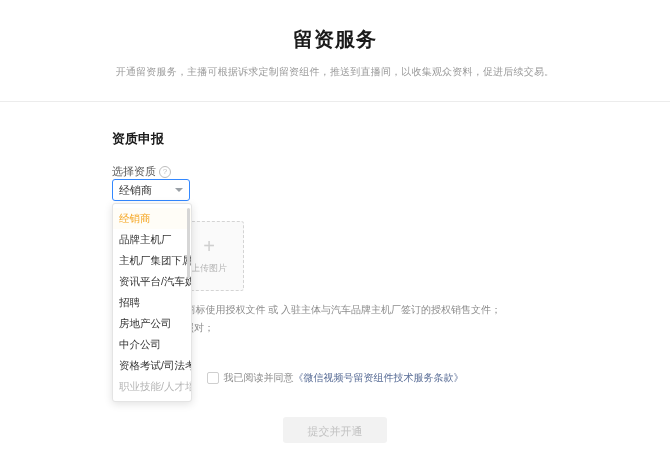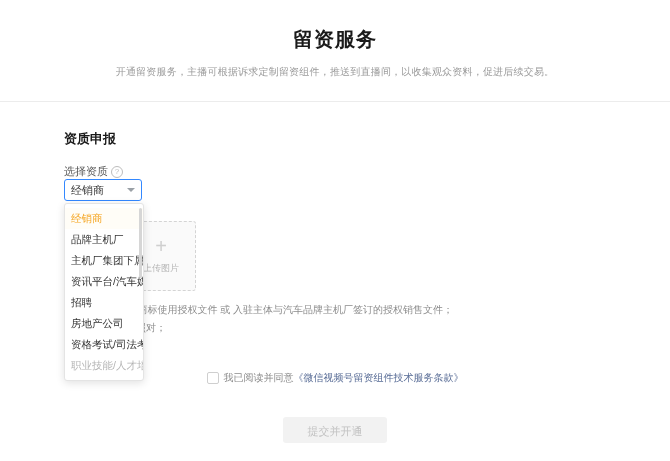--- a/index.html
+++ b/index.html
@@ -35,21 +35,21 @@
     letter-spacing: 1px;
     margin-bottom: 12px;
   }
   .header-sub {
     font-size: 10px;
     color: #9a9a9a;
     letter-spacing: 0.2px;
   }
   
   .content {
-    padding: 28px 0 0 64px;
+    padding: 28px 0 0 112px;
     position: relative;
   }
   .section-title {
     font-size: 13px;
     color: #1a1a1a;
     font-weight: bold;
     margin-bottom: 12px;
   }
   .section-desc {
     font-size: 10px;
@@ -257,20 +257,21 @@
           <span class="select-value">经销商</span>
           <span class="caret"></span>
         </div>
         <div class="dropdown">
           <div class="dropdown-item selected">经销商</div>
           <div class="dropdown-item">品牌主机厂</div>
           <div class="dropdown-item">主机厂集团下属分公</div>
           <div class="dropdown-item">资讯平台/汽车媒体</div>
           <div class="dropdown-item">招聘</div>
           <div class="dropdown-item">房地产公司</div>
+          <div class="dropdown-item">中介公司</div>
           <div class="dropdown-item">资格考试/司法考试</div>
           <div class="dropdown-item partial">职业技能/人才培训</div>
           <div class="dropdown-scroll"></div>
         </div>
       </div>
     </div>
 
     <div class="material-row">
       <div class="form-label">资质材料</div>
       <div class="material-body">

